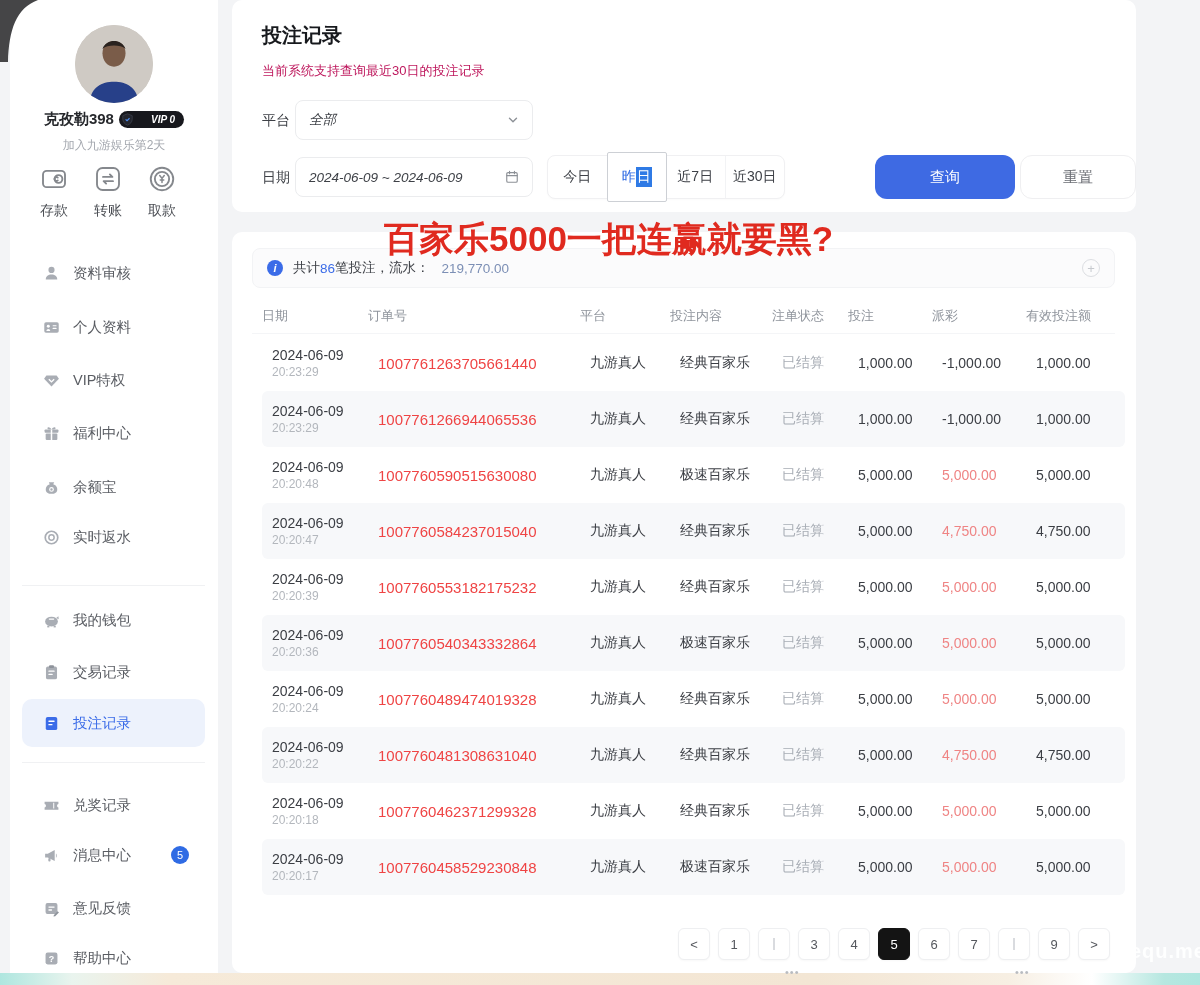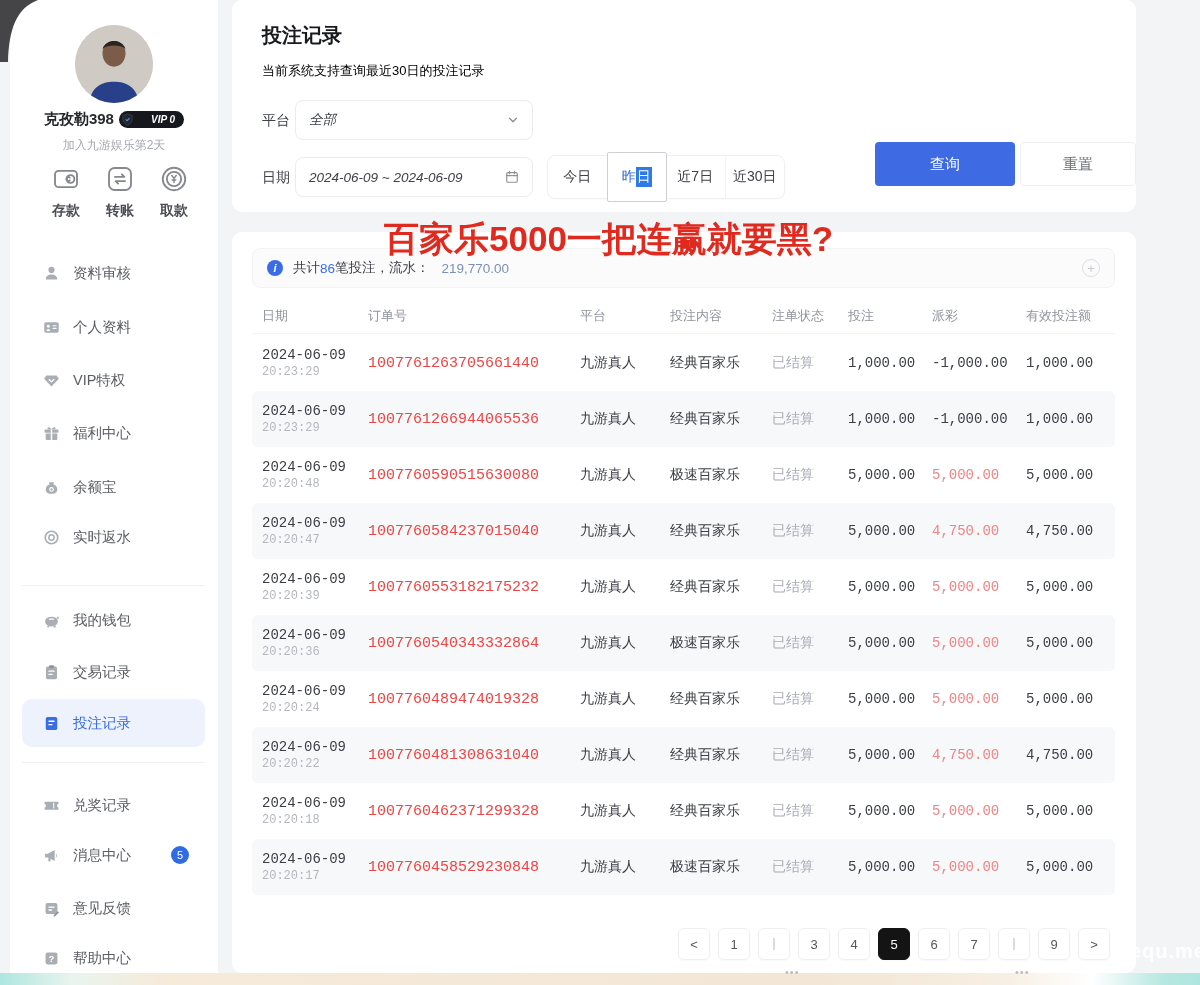--- a/index.html
+++ b/index.html
@@ -13,73 +13,73 @@
   
   .corner-dark { position:absolute; left:0; top:0; z-index:40; }
   
   .sidebar { position:absolute; left:10px; top:0; width:208px; height:973px; background:#fff; z-index:2; }
   .avatar { position:absolute; left:65px; top:25px; width:78px; height:78px; border-radius:50%; overflow:hidden; background:#cfcac4; }
   .name-row { position:absolute; top:110px; left:0; width:208px; display:flex; align-items:center; justify-content:center; gap:5px; }
   .user-name { font-size:15px; font-weight:700; color:#26282c; }
   .vip-badge { display:inline-flex; align-items:center; gap:18px; background:#17181d; color:#fff;
     font-size:10px; font-weight:700; font-style:italic; padding:2px 9px 2px 3px; border-radius:9px; }
   .join-info { position:absolute; top:137px; width:208px; text-align:center; font-size:12px; color:#a3a7ae; }
-  .actions { position:absolute; top:164px; left:0; width:208px; display:flex; justify-content:flex-end; padding:0 17px;font-weight:bold; }
+  .actions { position:absolute; top:164px; left:0; width:208px; display:flex; justify-content:flex-start; padding:0 17px; }
   .action { width:54px; display:flex; flex-direction:column; align-items:center; gap:8px; cursor:pointer; }
   .action svg { width:30px; height:30px; stroke:#85888d; fill:none; stroke-width:1.5; stroke-linecap:round; stroke-linejoin:round; }
   .action-label { font-size:14px; color:#4b4e54; }
   .menu-item { position:absolute; left:12px; width:183px; height:48px; display:flex; align-items:center;
     padding-left:21px; gap:13px; border-radius:10px; cursor:pointer; }
   .mi-icon { width:17px; height:17px; display:flex; flex:none; }
   .mi-icon svg { width:17px; height:17px; }
   .mi-label { font-size:14.5px; color:#5a5d63; }
   .menu-item.active { background:#edf2fc; }
   .menu-item.active .mi-label { color:#3b6ce8; }
   .badge { margin-left:auto; margin-right:16px; width:18px; height:18px; border-radius:50%;
     background:#2f6be4; color:#fff; font-size:11px; display:flex; align-items:center; justify-content:center; }
   .sb-divider { position:absolute; left:12px; width:183px; height:1px; background:#f0f1f3; }
   
   .main-card { position:absolute; left:232px; width:904px; background:#fff; border-radius:10px; }
   #card-filters { top:0; height:212px; }
   #card-table   { top:232px; height:741px; }
   .page-title { position:absolute; left:30px; top:22px; font-size:20px; font-weight:700; color:#17191d; }
-  .page-subtitle { position:absolute; left:30px; top:62px; font-size:13px; color:#000000; }
+  .page-subtitle { position:absolute; left:30px; top:62px; font-size:13px; color:#be185d; }
   .filter-label { position:absolute; left:30px; font-size:14px; color:#3e4147; }
   .f-box { position:absolute; left:63px; width:238px; height:40px; border:1px solid #ebecee; border-radius:8px;
     background:#fff; display:flex; align-items:center; justify-content:space-between; padding:0 13px; cursor:pointer; }
   .f-box .val { font-size:13.5px; color:#3e4147;font-style:italic; }
   .quick-group { position:absolute; left:315px; top:155px; width:238px; height:44px; background:#fff;
     border:1px solid #f0f0f2; border-radius:8px; display:flex; box-shadow:0 1px 2px rgba(0,0,0,.02); }
   .quick-btn { flex:1; display:flex; align-items:center; justify-content:center; font-size:14px; color:#3e4147;
     cursor:pointer; border-right:1px solid #f2f3f5; }
   .quick-btn:last-child { border-right:none; }
   .quick-btn.selected { margin:-4px -1px; border:1px solid #cdd0d5; background:#fff; border-radius:2px; z-index:2; }
   .quick-btn.selected .p1 { color:#2f6be4; }
   .quick-btn.selected .p2 { background:#2f7ae5; color:#fff; padding:1px 1px; }
-  .btn { position:absolute; top:142px; height:44px; border-radius:4px; font-size:15px;
+  .btn { position:absolute; top:155px; height:44px; border-radius:12px; font-size:15px;
     display:flex; align-items:center; justify-content:center; cursor:pointer; }
   .btn-search { left:643px; width:140px; background:#3e6ae3; color:#fff; border:none; }
   .btn-reset  { left:788px; width:116px; background:#fff; color:#6b6e74; border:1px solid #efeff1; }
   
   .overlay-text { position:absolute; left:384px; top:216px; font-size:35px; font-weight:700; color:#e02a1f;
     z-index:30; white-space:nowrap; letter-spacing:0; }
   
   .summary { position:absolute; left:20px; top:16px; width:863px; height:40px; background:#fbfbfc;
     border:1px solid #f2f3f5; border-radius:8px; display:flex; align-items:center; padding:0 14px;
     font-size:13.5px; color:#3e4147; }
   .info-icon { width:16px; height:16px; border-radius:50%; background:#3b6ce8; color:#fff; font-size:11px;
     font-weight:700; font-style:italic; display:flex; align-items:center; justify-content:center; margin-right:10px; flex:none; }
   .sum-count { color:#3b6ce8; }
   .sum-turnover { color:#7c8fb5; margin-left:12px; }
   .plus-icon { margin-left:auto; width:18px; height:18px; border:1px solid #dcdee2; border-radius:50%;
     color:#c6c9ce; font-size:13px; line-height:1; display:flex; align-items:center; justify-content:center; cursor:pointer; }
   
   .thead { position:absolute; top:66px; left:20px; width:863px; height:36px; border-bottom:1px solid #f4f5f7; }
   .th { position:absolute; top:50%; transform:translateY(-50%); font-size:13px; color:#8f949c; white-space:nowrap; }
-  .rows { position:absolute; top:103px; left:20px; width:863px;font-family:Liberation Mono, monospace; }
+  .rows { position:absolute; top:103px; left:30px; width:863px; }
   .trow { position:relative; height:56px; border-radius:6px; }
   .trow:nth-child(even) { background:#f7f8fa; }
   .td { position:absolute; top:50%; transform:translateY(-50%); font-size:14px; color:#3b3e44; white-space:nowrap; }
   .td.c-order { font-size:15px; color:#ef4444; }
   .td.c-status { color:#a8adb5; }
   .td.c-pay.win { color:#ef8484; }
   .c-date .d { font-size:14px; color:#3b3e44; }
   .c-date .t { font-size:12px; color:#b3b7bd; margin-top:2px; }
   .c-date  { left:10px; }  .c-order { left:116px; } .c-plat { left:328px; } .c-content { left:418px; }
   .c-status{ left:520px; } .c-bet   { left:596px; } .c-pay  { left:680px; } .c-valid   { left:774px; }

